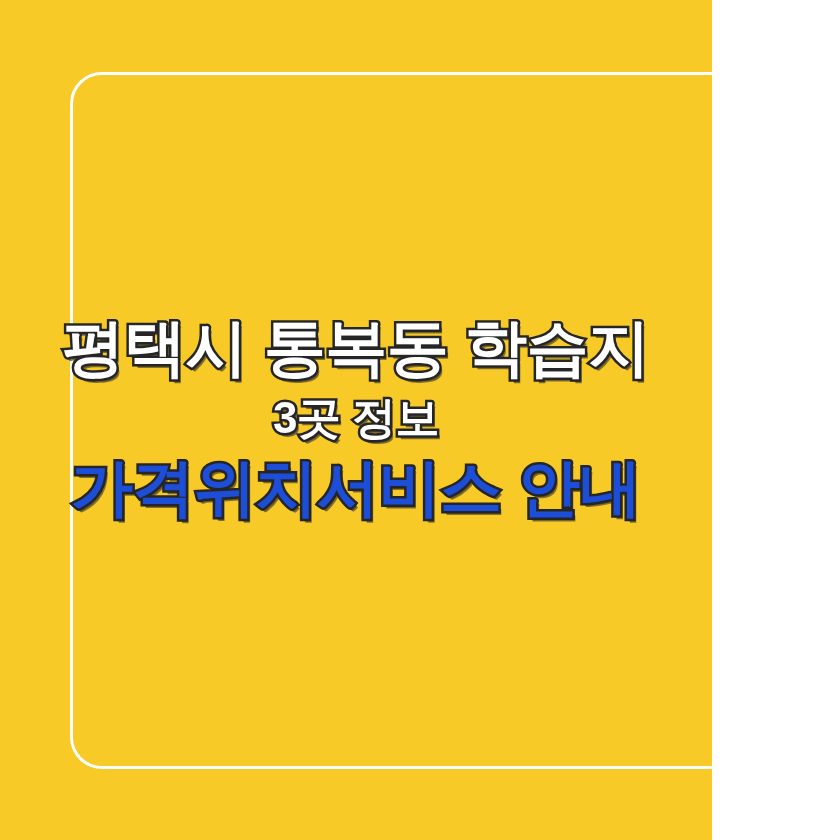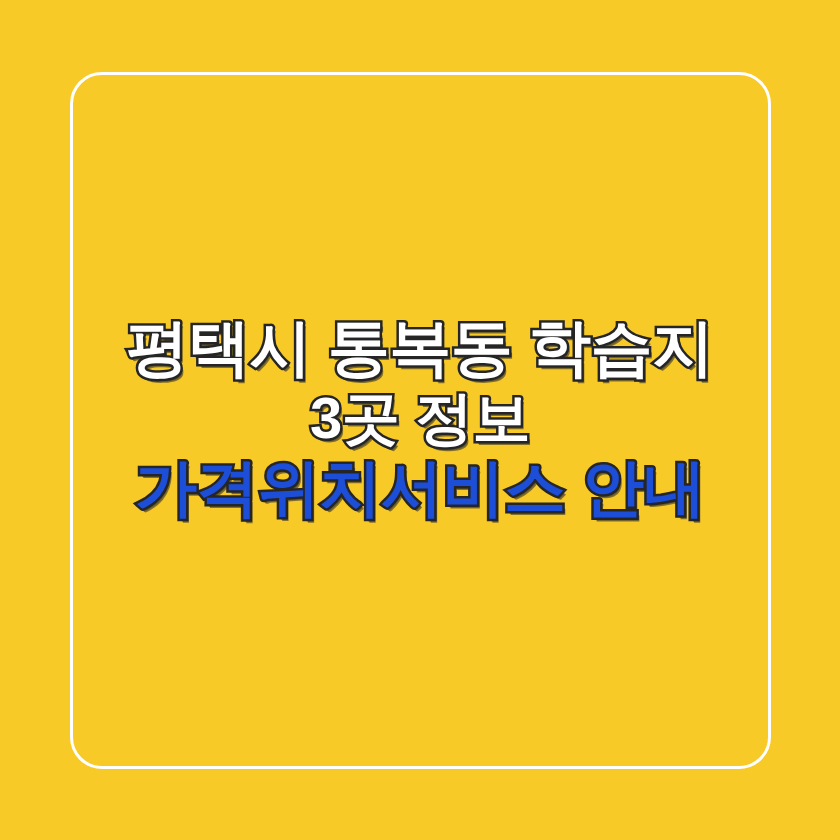--- a/index.html
+++ b/index.html
@@ -11,21 +11,21 @@
   body {
     width: 840px;
     height: 840px;
     overflow: hidden;
     font-family: "Liberation Sans", "DejaVu Sans", sans-serif;
   }
 
   
   #poster-canvas {
     position: relative;
-    width: 840px;
+    width: 712px;
     height: 840px;
     box-sizing: border-box;
     background: #f7ca28;
     display: flex;
     align-items: center;
     justify-content: center;
   }
 
   
   #inner-frame {
@@ -58,21 +58,21 @@
     letter-spacing: -0.5px;
     white-space: nowrap;
     -webkit-text-stroke: 5px #262626;
     paint-order: stroke fill;
     text-shadow:
        3px 4px 0 rgba(38,38,38,0.55),
        2px 3px 0 rgba(38,38,38,0.35);
   }
 
   .headline-line.line-1 { font-size: 62px; }
-  .headline-line.line-2 { font-size: 58px; }
+  .headline-line.line-2 { font-size: 44px; }
   .headline-line.line-3 { font-size: 62px; }
 </style>
 </head>
 <body>
 
 <div id="poster-canvas" style="background: rgb(247, 202, 40);">
 
   <div id="inner-frame" style="border-color: rgb(255, 255, 255); border-width: 3px; border-radius: 32px;"></div>
 
   <div id="headline-block">

